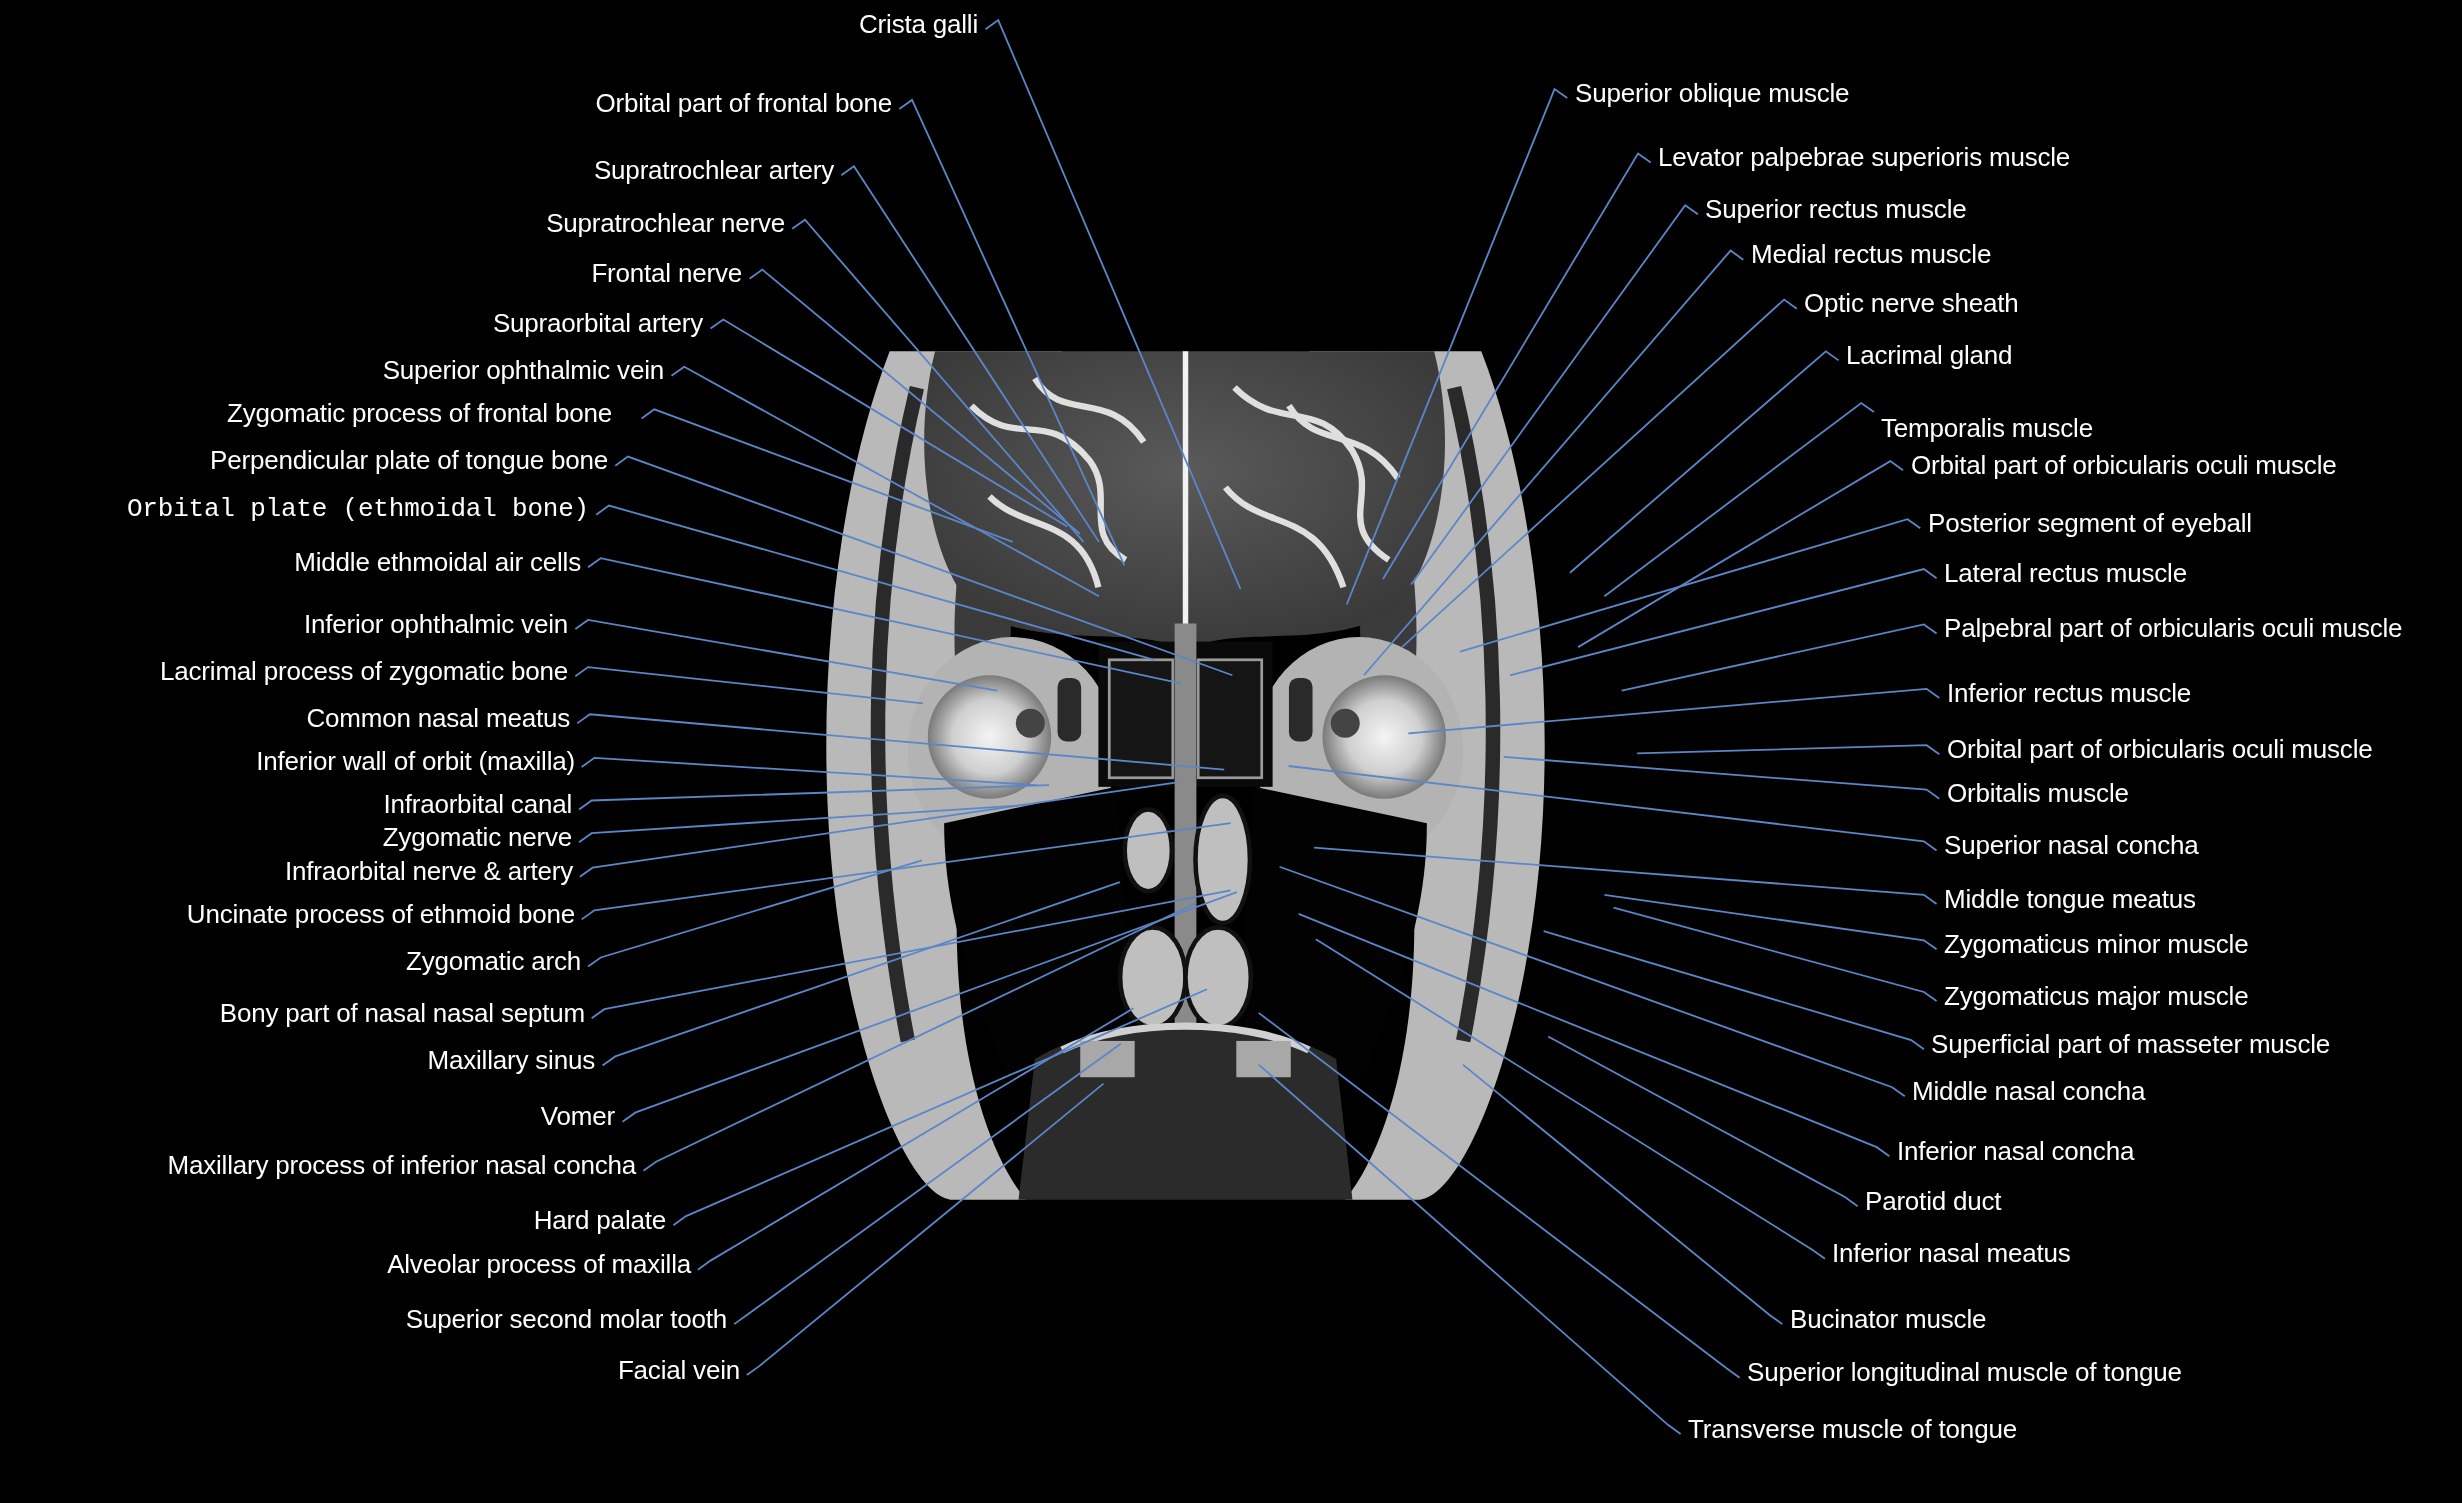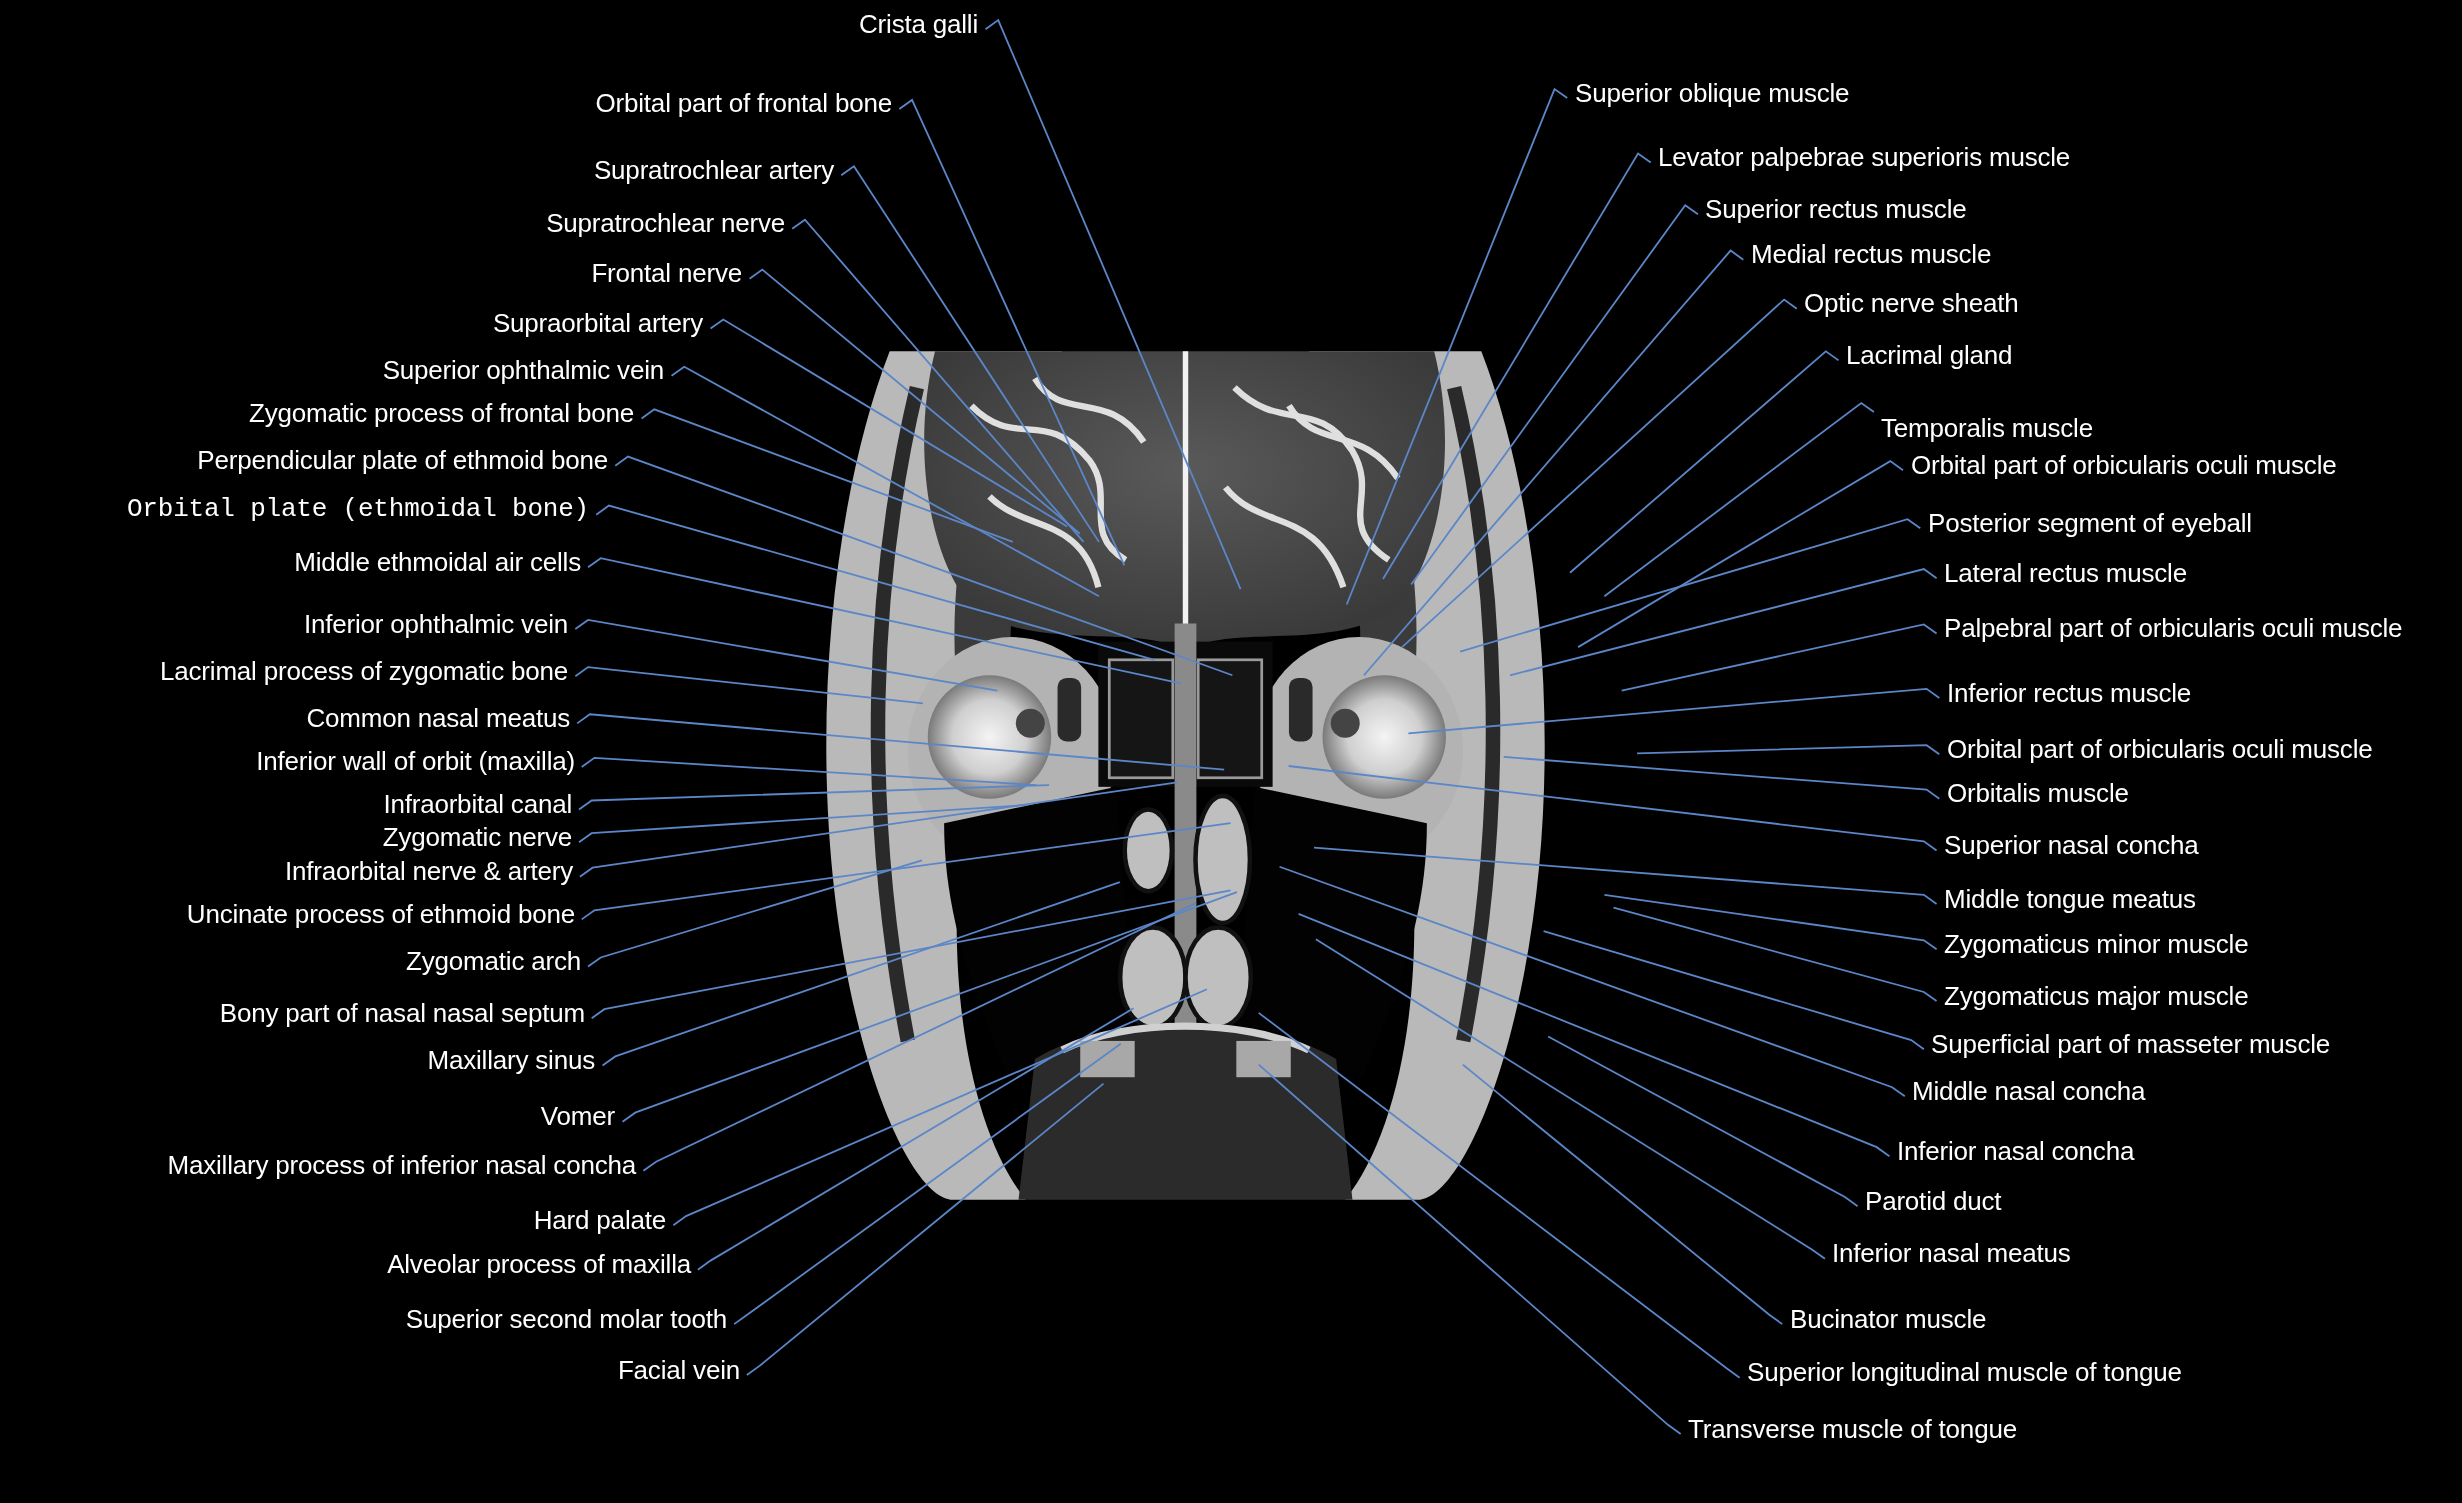--- a/index.html
+++ b/index.html
@@ -143,22 +143,22 @@
     </svg>
 
   <div id="labels-left">
       <div class="lbl left" style="left: 978px; top: 23.6px;">Crista galli</div>
       <div class="lbl left" style="left: 892px; top: 103px;">Orbital part of frontal bone</div>
       <div class="lbl left" style="left: 834px; top: 170px;">Supratrochlear artery</div>
       <div class="lbl left" style="left: 785px; top: 223px;">Supratrochlear nerve</div>
       <div class="lbl left" style="left: 742px; top: 273px;">Frontal nerve</div>
       <div class="lbl left" style="left: 703px; top: 323px;">Supraorbital artery</div>
       <div class="lbl left" style="left: 664px; top: 370px;">Superior ophthalmic vein</div>
-      <div class="lbl left" style="left: 634px; top: 413px;">Zygomatic process of frontal bone</div>
-      <div class="lbl left" style="left: 608px; top: 460px;">Perpendicular plate of ethmoid bone</div>
+      <div class="lbl left" style="left: 612px; top: 413px;">Zygomatic process of frontal bone</div>
+      <div class="lbl left" style="left: 608px; top: 460px;">Perpendicular plate of tongue bone</div>
       <div class="lbl left" style="left: 589px; top: 509px; font-family: Liberation Mono, monospace;">Orbital plate (ethmoidal bone)</div>
       <div class="lbl left" style="left: 581px; top: 562px;">Middle ethmoidal air cells</div>
       <div class="lbl left" style="left: 568px; top: 624px;">Inferior ophthalmic vein</div>
       <div class="lbl left" style="left: 568px; top: 671px;">Lacrimal process of zygomatic bone</div>
       <div class="lbl left" style="left: 570px; top: 718px;">Common nasal meatus</div>
       <div class="lbl left" style="left: 575px; top: 761px;">Inferior wall of orbit (maxilla)</div>
       <div class="lbl left" style="left: 572px; top: 804px;">Infraorbital canal</div>
       <div class="lbl left" style="left: 572px; top: 837px;">Zygomatic nerve</div>
       <div class="lbl left" style="left: 573px; top: 871px;">Infraorbital nerve &amp; artery</div>
       <div class="lbl left" style="left: 575px; top: 914px;">Uncinate process of ethmoid bone</div>

